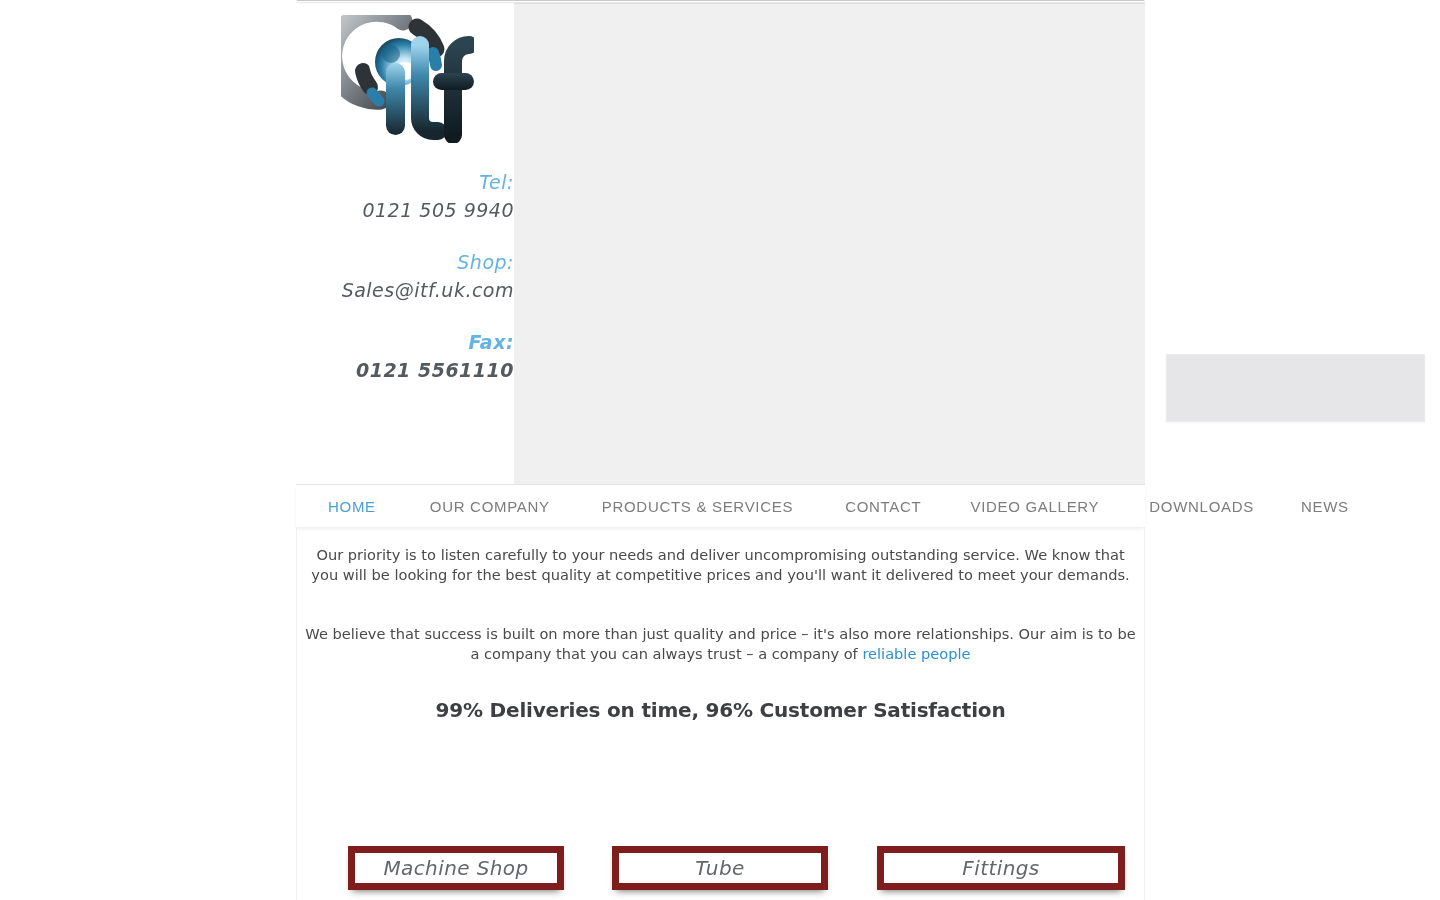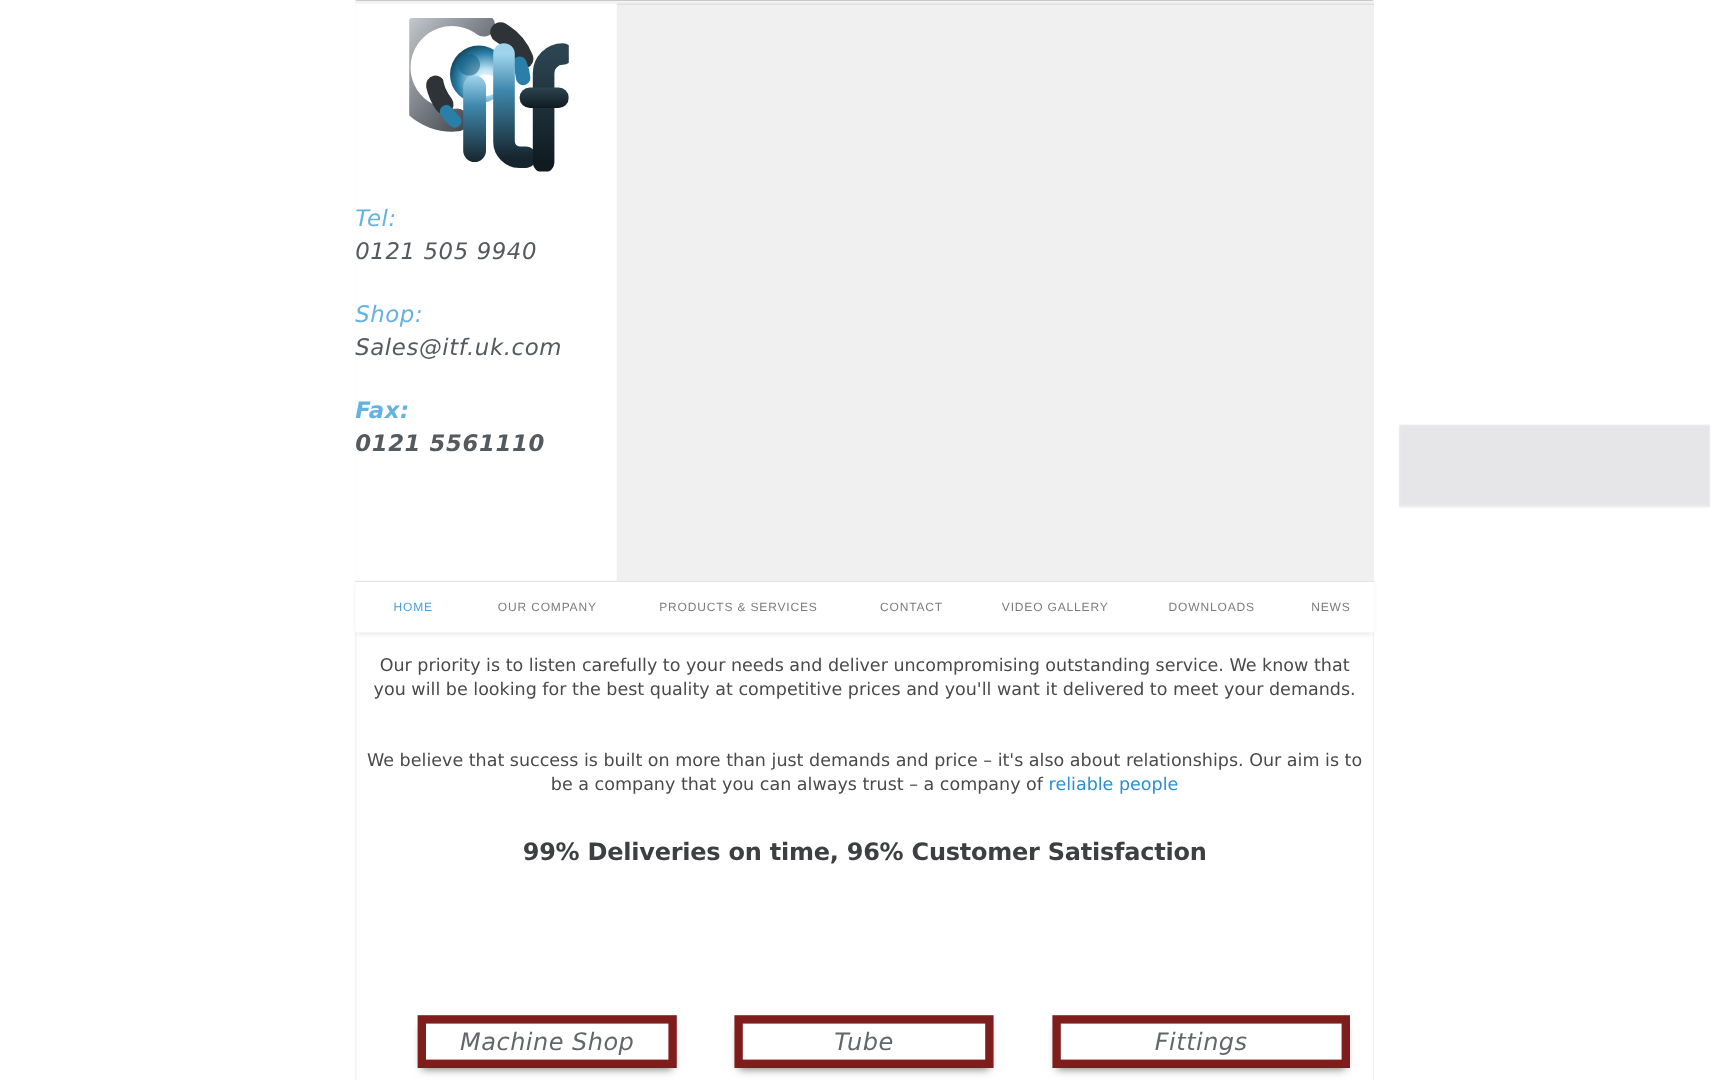--- a/index.html
+++ b/index.html
@@ -93,21 +93,21 @@
     height: 128px;
   }
   .logo-wrap svg { display: block; }
 
   
   .contact {
     position: absolute;
     left: 0;
     top: 165px;
     width: 218px;
-    text-align: left;
+    text-align: right;
     font-family: "DejaVu Sans", sans-serif;
   }
   .contact-group { margin-bottom: 24px; }
   .contact-group:last-child { margin-bottom: 0; font-weight: bold; }
   .contact-label {
     font-size: 19px;
     font-style: italic;
     color: #63b3e0;
     line-height: 28px;
     letter-spacing: 0.5px;
@@ -134,21 +134,21 @@
     box-shadow: 0 2px 4px -1px rgba(0,0,0,0.10);
   }
   .nav-list {
     display: flex;
     align-items: center;
     height: 100%;
     padding-left: 32px;
     box-sizing: border-box;
   }
   .nav-item {
-    font-size: 10px;
+    font-size: 15px;
     letter-spacing: 0.7px;
     color: #7c7c7c;
     text-decoration: none;
     white-space: nowrap;
     cursor: pointer;
     padding: 4px 0;
   }
   .nav-item.active { color: #4a9fd8; }
   .nav-gap-1 { margin-right: 54px; }
   .nav-gap-2 { margin-right: 52px; }
@@ -318,21 +318,21 @@
       <a class="nav-item nav-gap-5" href="#">VIDEO GALLERY</a>
       <a class="nav-item nav-gap-6" href="#">DOWNLOADS</a>
       <a class="nav-item" href="#">NEWS</a>
     </div>
   </div>
 
   <div class="content">
 
     <p class="para para-1">Our priority is to listen carefully to your needs and deliver uncompromising outstanding service. We know that you will be looking for the best quality at competitive prices and you'll want it delivered to meet your demands.</p>
 
-    <p class="para para-2"><span>We believe that success is built on more than just demands and price – it's also about relationships. Our aim is to be a company that you can always trust – a company of </span><a class="inline-link" href="#">reliable people</a></p>
+    <p class="para para-2"><span>We believe that success is built on more than just quality and price – it's also more relationships. Our aim is to be a company that you can always trust – a company of </span><a class="inline-link" href="#">reliable people</a></p>
 
     <h1 class="headline">99% Deliveries on time, 96% Customer Satisfaction</h1>
   </div>
 
   <div class="cat-row">
     <div class="cat-btn cat-btn-0">Machine Shop</div>
     <div class="cat-btn cat-btn-1">Tube</div>
     <div class="cat-btn cat-btn-2">Fittings</div>
   </div>
 

